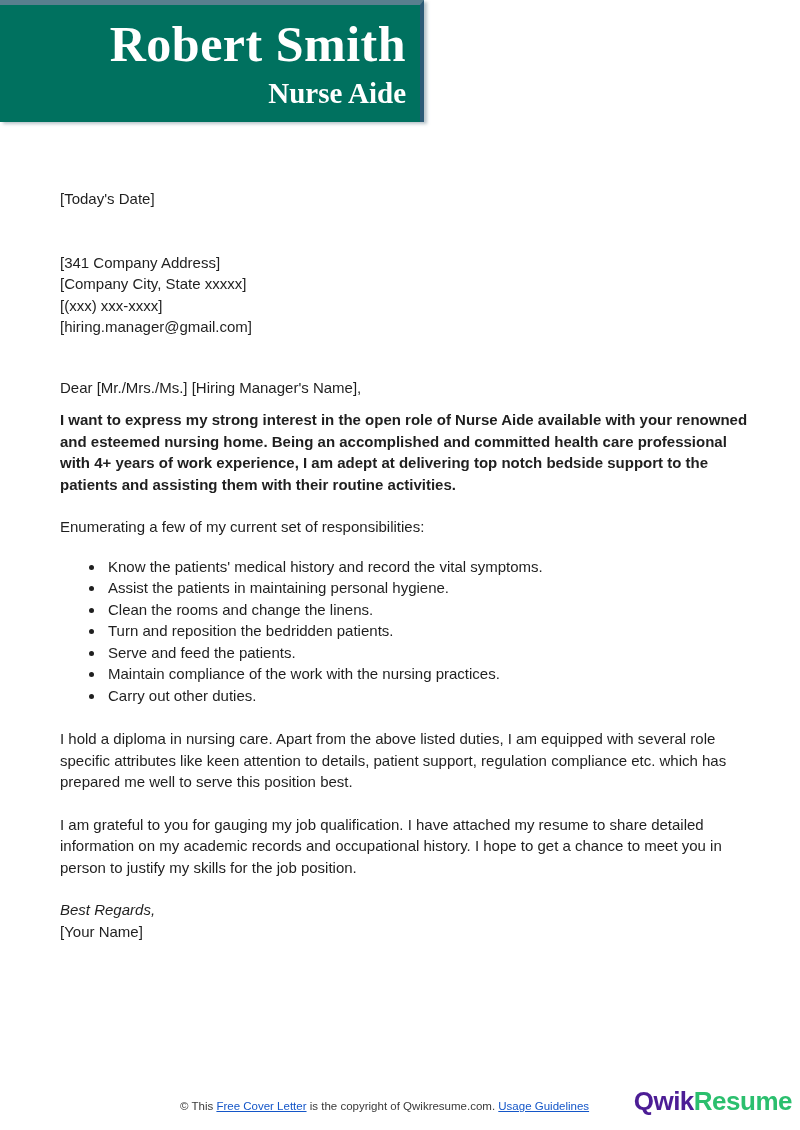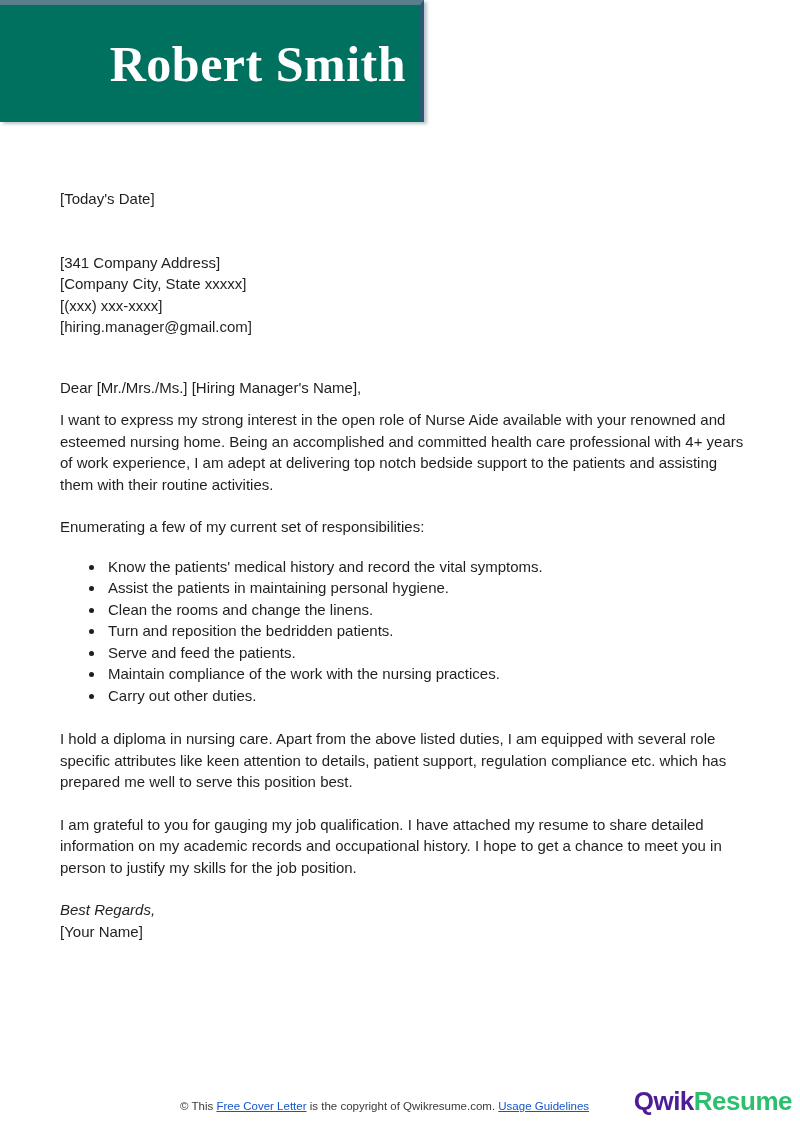--- a/index.html
+++ b/index.html
@@ -48,21 +48,21 @@
     position: absolute;
     left: 60px; top: 0;
     width: 690px;
     font-size: 15px;
     line-height: 21.5px;
     padding-top: 188px;
   }
   .letter .date          { }
   .letter .address       { margin-top: 42px; }
   .letter .salutation    { margin-top: 39px; }
-  .letter .para-intro    { margin-top: 11px; }
+  .letter .para-intro    { margin-top: 11px; font-weight: bold; }
   .letter .lead          { margin-top: 21px; }
   .letter ul.duties      { margin-top: 18px; list-style: none; }
   .letter ul.duties li   { position: relative; padding-left: 48px; }
   .letter ul.duties li::before {
     content: "";
     position: absolute;
     left: 29px; top: 9px;
     width: 5px; height: 5px;
     border-radius: 50%;
     background: #1f1f1f;
@@ -96,20 +96,21 @@
     cursor: pointer;
   }
   .logo .qwik   { color: #4c1d95; }
   .logo .resume { color: #2bbf6e; }
 </style>
 </head>
 <body>
 
 <div class="banner">
   <div class="name">Robert Smith</div>
+  <div class="role">Nurse Aide</div>
 </div>
 
 <div class="letter">
   <div class="date">[Today's Date]</div>
 
   <div class="address">
     <div>[341 Company Address]</div>
     <div>[Company City, State xxxxx]</div>
     <div>[(xxx) xxx-xxxx]</div>
     <div>[hiring.manager@gmail.com]</div>

